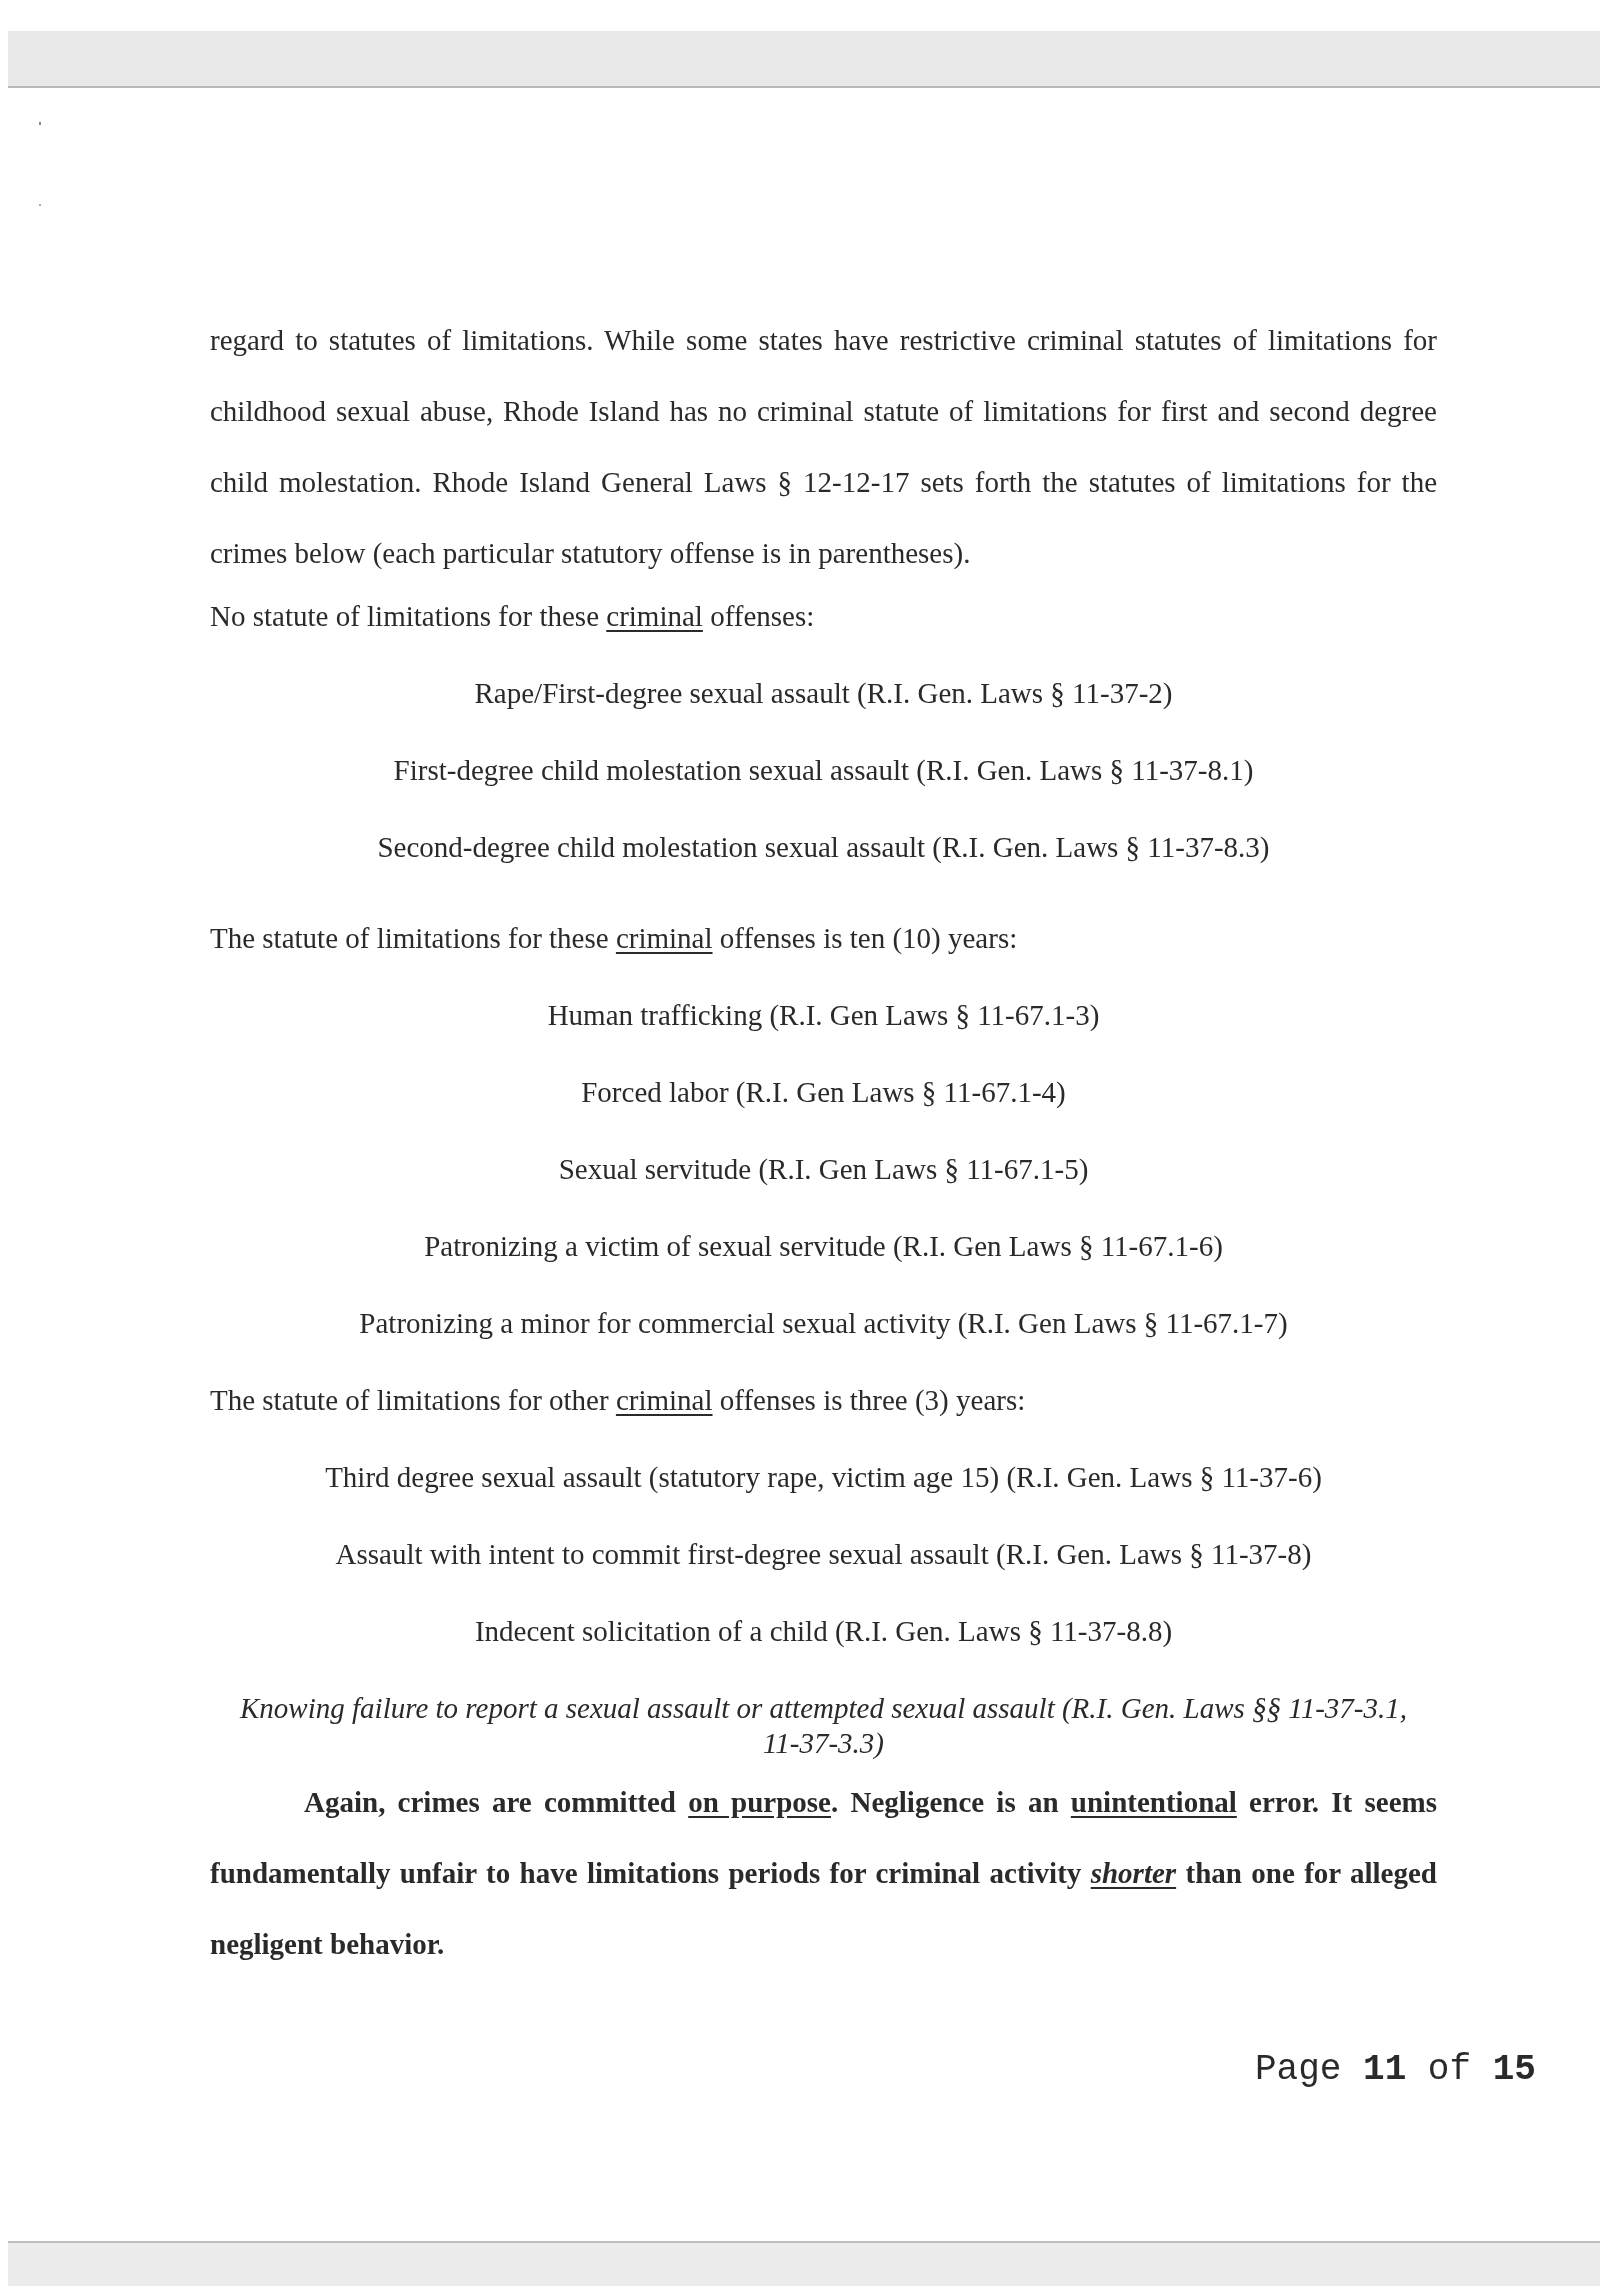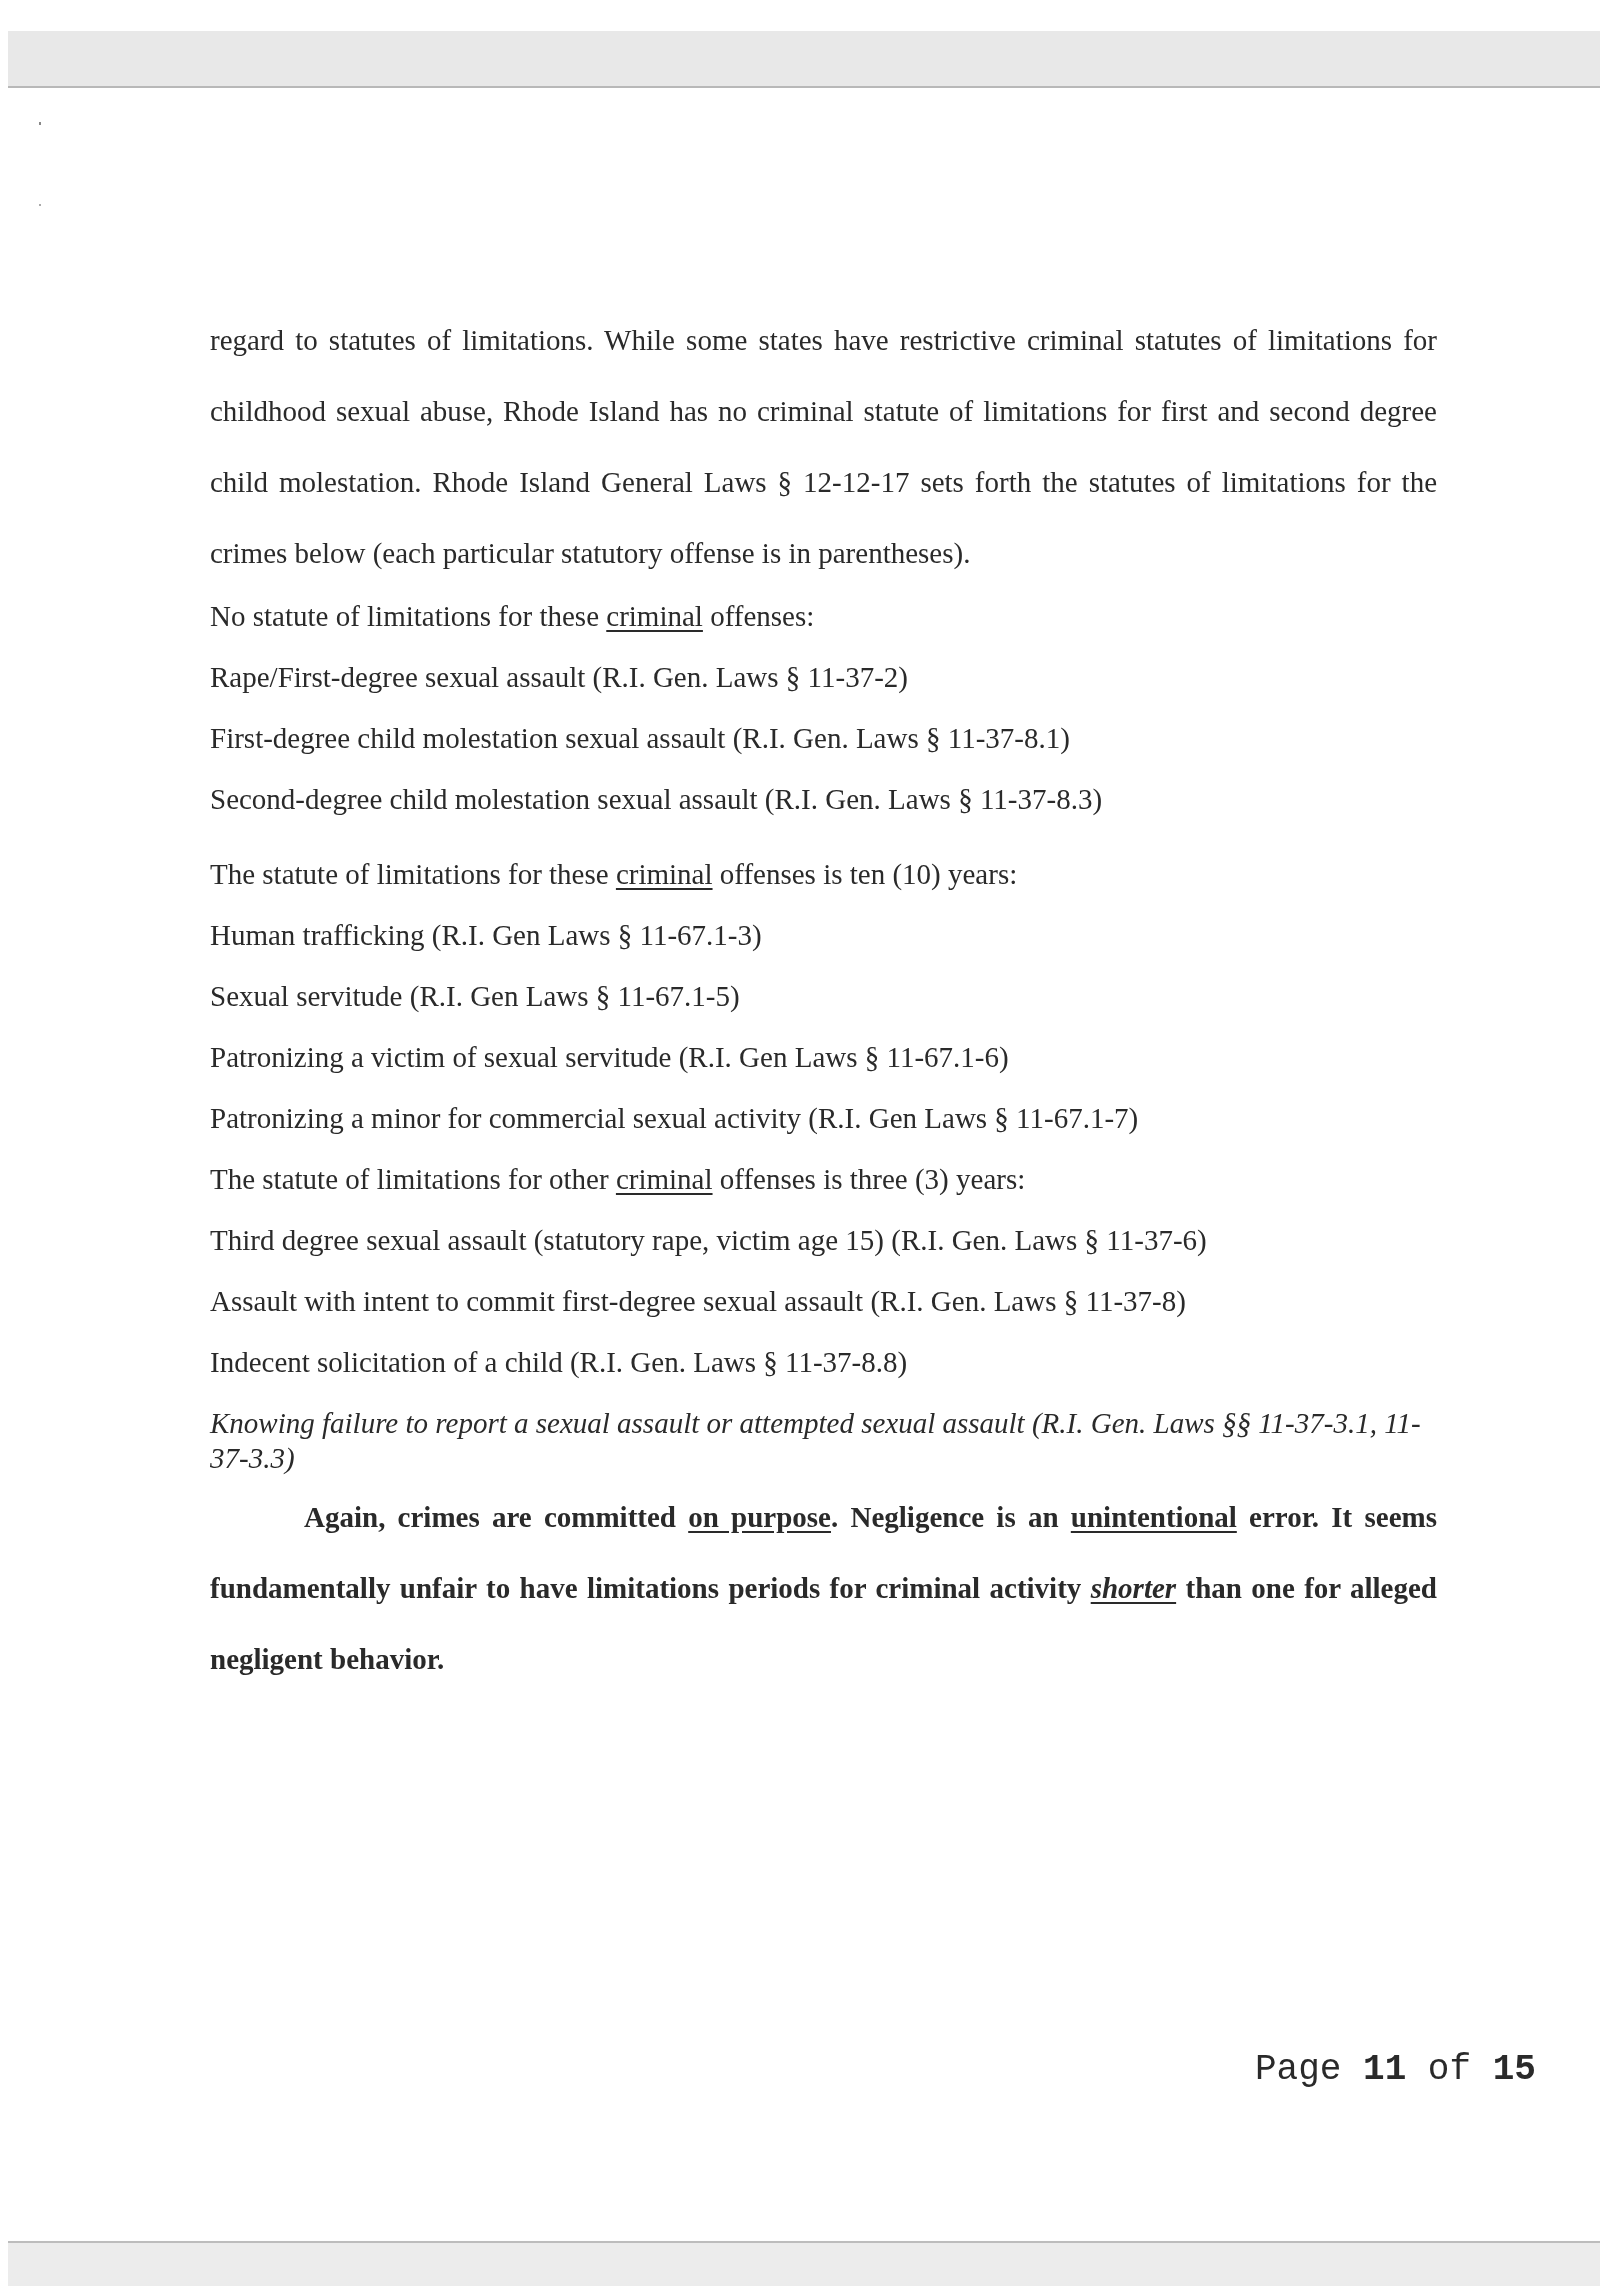--- a/index.html
+++ b/index.html
@@ -17,21 +17,21 @@
   }
   .speck { position: absolute; width: 2px; height: 2.9px; background: #888; }
   .content {
     position: absolute; left: 210px; top: 323px; width: 1227px;
     font-size: 29px; line-height: 35px;
   }
   .para { margin: 0; text-align: justify; }
   .para.dbl { line-height: 71px; }
   .indent { text-indent: 94px; }
   .heading { font-weight: normal; margin: 0; height: 61px; line-height: 35px; padding-top: 0; }
-  .item { margin: 0; height: 61px; line-height: 35px; }
+  .item { margin: 16px; height: 61px; line-height: 35px; text-align: center; }
   .item.wrap { height: auto; margin-bottom: 25.5px; font-style: italic; }
   u { text-decoration: underline; text-underline-offset: 3.9px; }
   .page-number {
     position: absolute; left: 1255px; top: 2049px; font-size: 36px; font-family: Liberation Mono, monospace;
   }
   .page-number b { font-weight: bold; }
 </style>
 </head>
 <body>
 
@@ -48,20 +48,21 @@
   <p class="heading"><span>No statute of limitations for these </span><u>criminal</u><span> offenses:</span></p>
   <p class="item">Rape/First-degree sexual assault (R.I. Gen. Laws § 11-37-2)</p>
   <p class="item">First-degree child molestation sexual assault (R.I. Gen. Laws § 11-37-8.1)</p>
   <p class="item">Second-degree child molestation sexual assault (R.I. Gen. Laws § 11-37-8.3)</p>
 
 
   <div style="height:13.7px;"></div>
 
   <p class="heading"><span>The statute of limitations for these </span><u>criminal</u><span> offenses is ten (10) years:</span></p>
   <p class="item">Human trafficking (R.I. Gen Laws § 11-67.1-3)</p>
+  <p class="item">Forced labor (R.I. Gen Laws § 11-67.1-4)</p>
   <p class="item">Sexual servitude (R.I. Gen Laws § 11-67.1-5)</p>
   <p class="item">Patronizing a victim of sexual servitude (R.I. Gen Laws § 11-67.1-6)</p>
   <p class="item">Patronizing a minor for commercial sexual activity (R.I. Gen Laws § 11-67.1-7)</p>
 
   <p class="heading"><span>The statute of limitations for other </span><u>criminal</u><span> offenses is three (3) years:</span></p>
   <p class="item">Third degree sexual assault (statutory rape, victim age 15) (R.I. Gen. Laws § 11-37-6)</p>
   <p class="item">Assault with intent to commit first-degree sexual assault (R.I. Gen. Laws § 11-37-8)</p>
   <p class="item">Indecent solicitation of a child (R.I. Gen. Laws § 11-37-8.8)</p>
   <p class="item wrap">Knowing failure to report a sexual assault or attempted sexual assault (R.I. Gen. Laws §§ 11-37-3.1, 11-37-3.3)</p>
 

